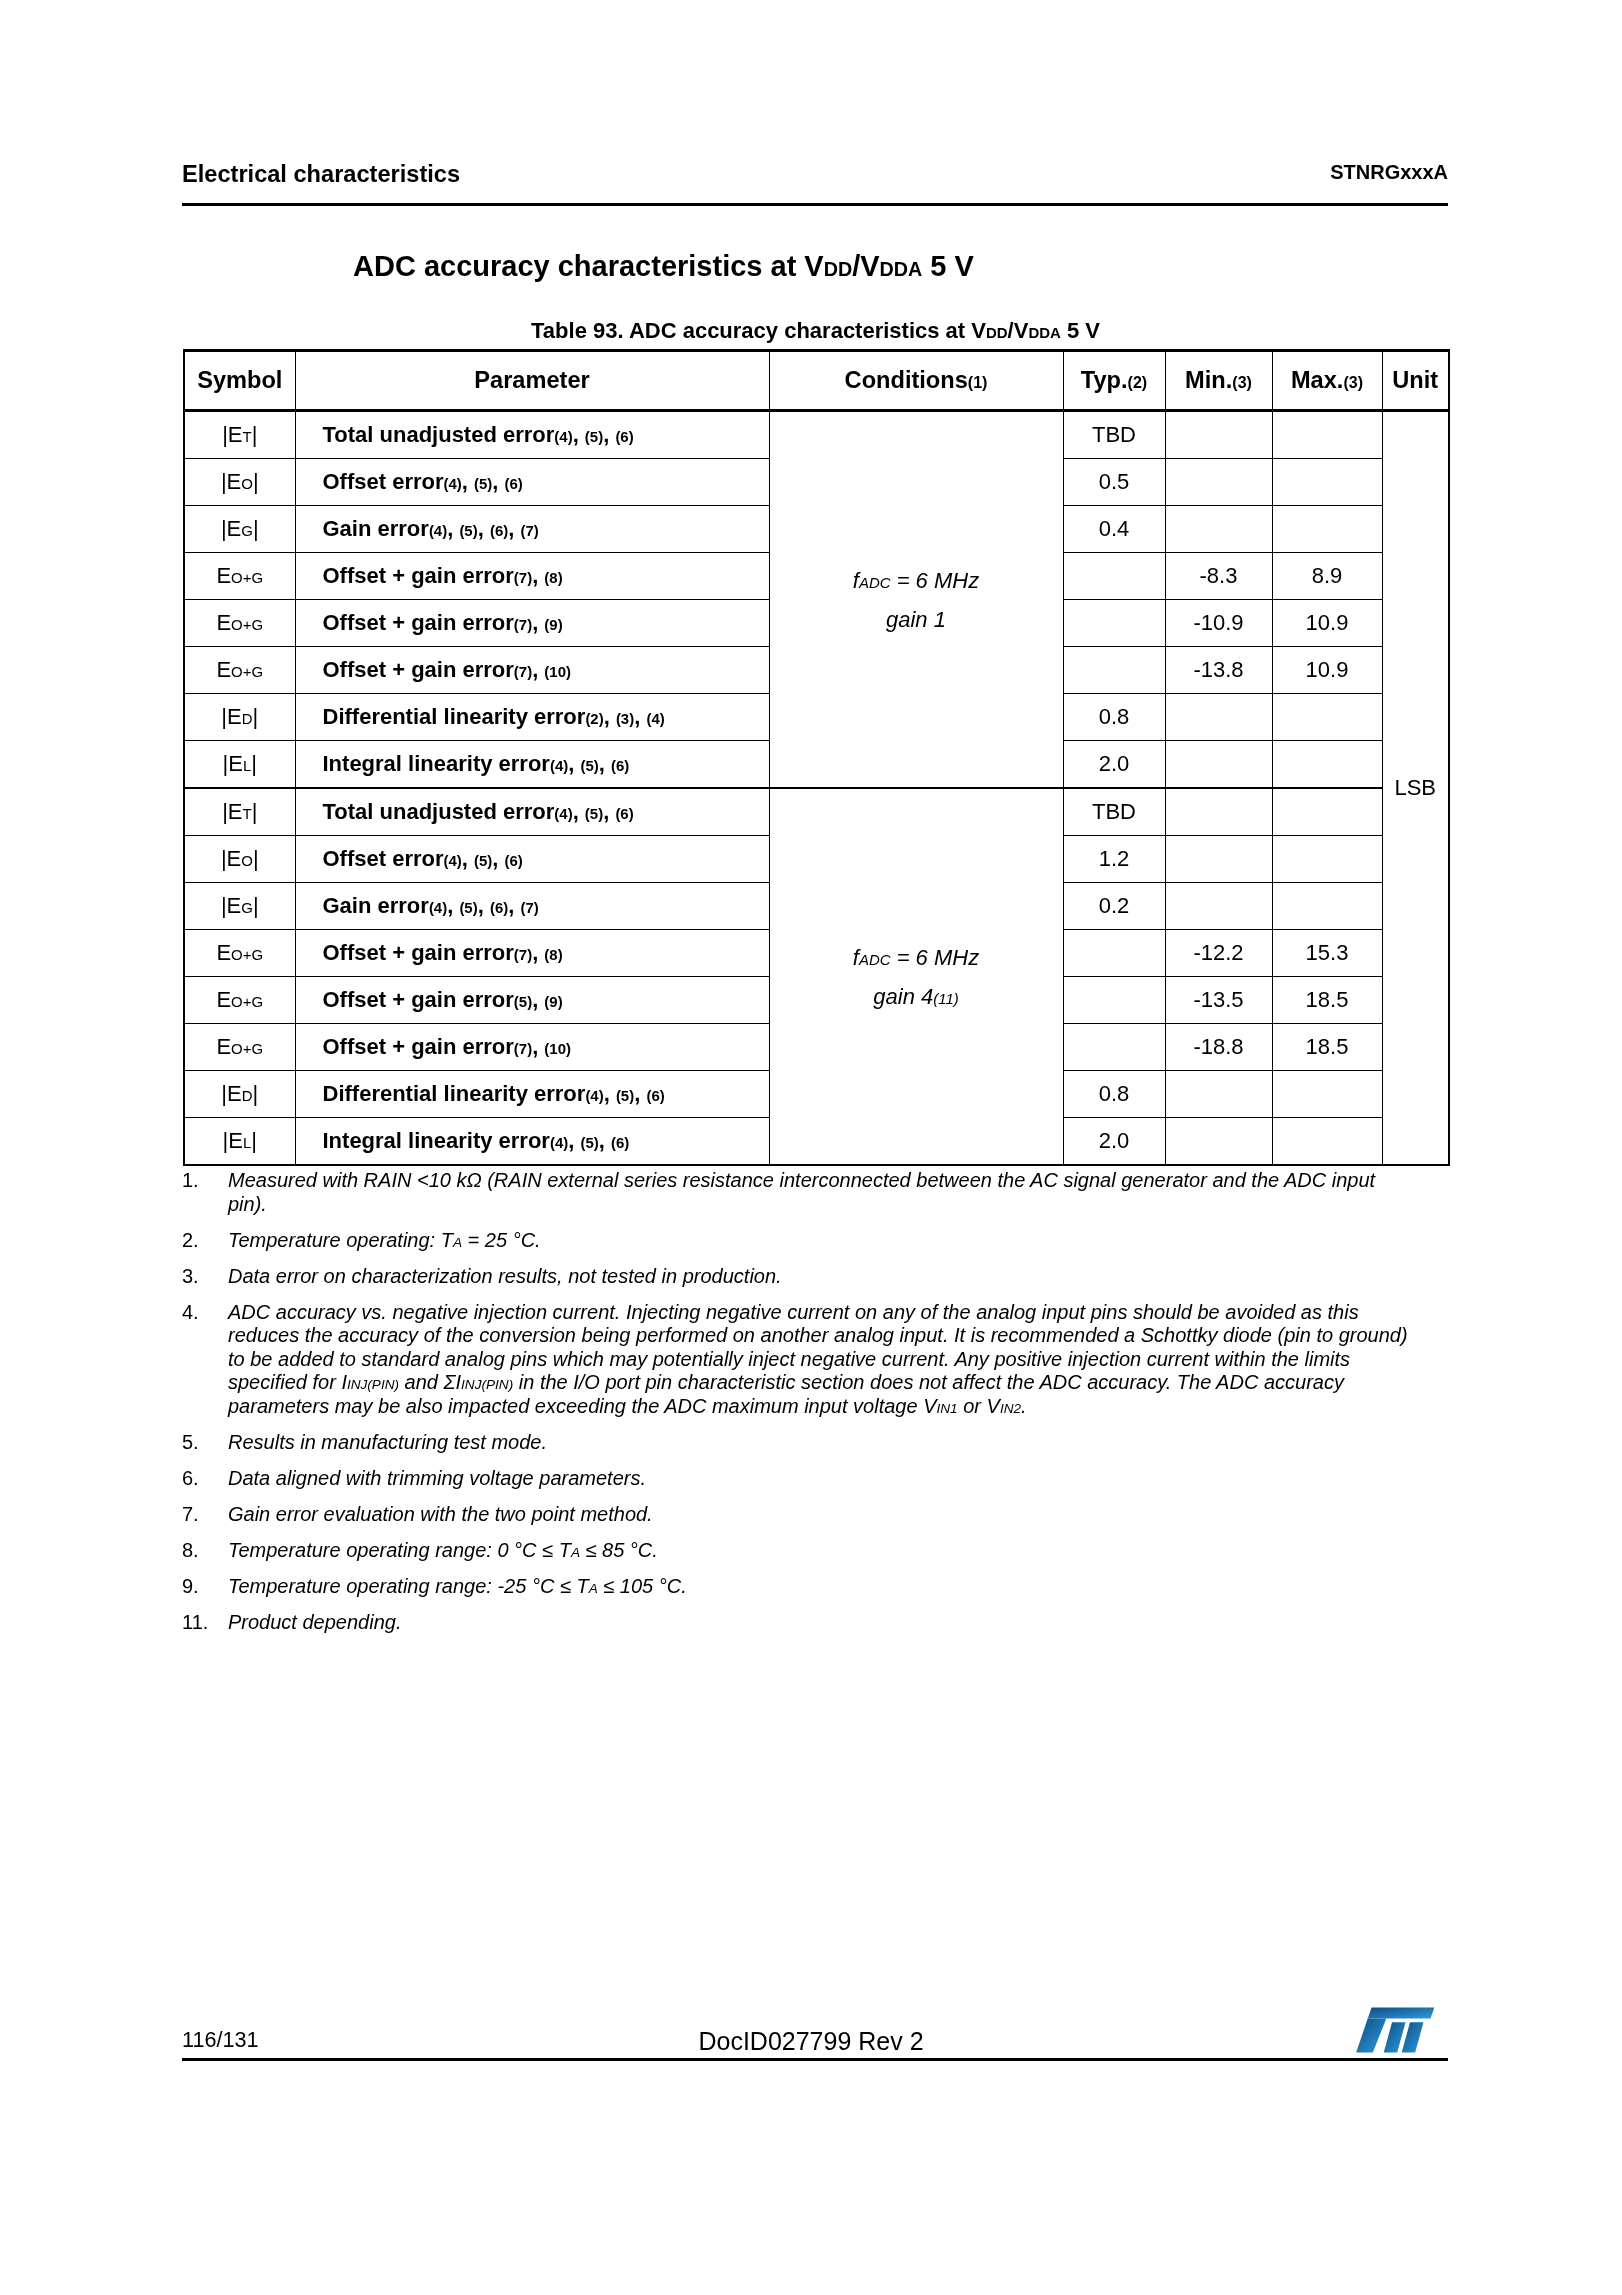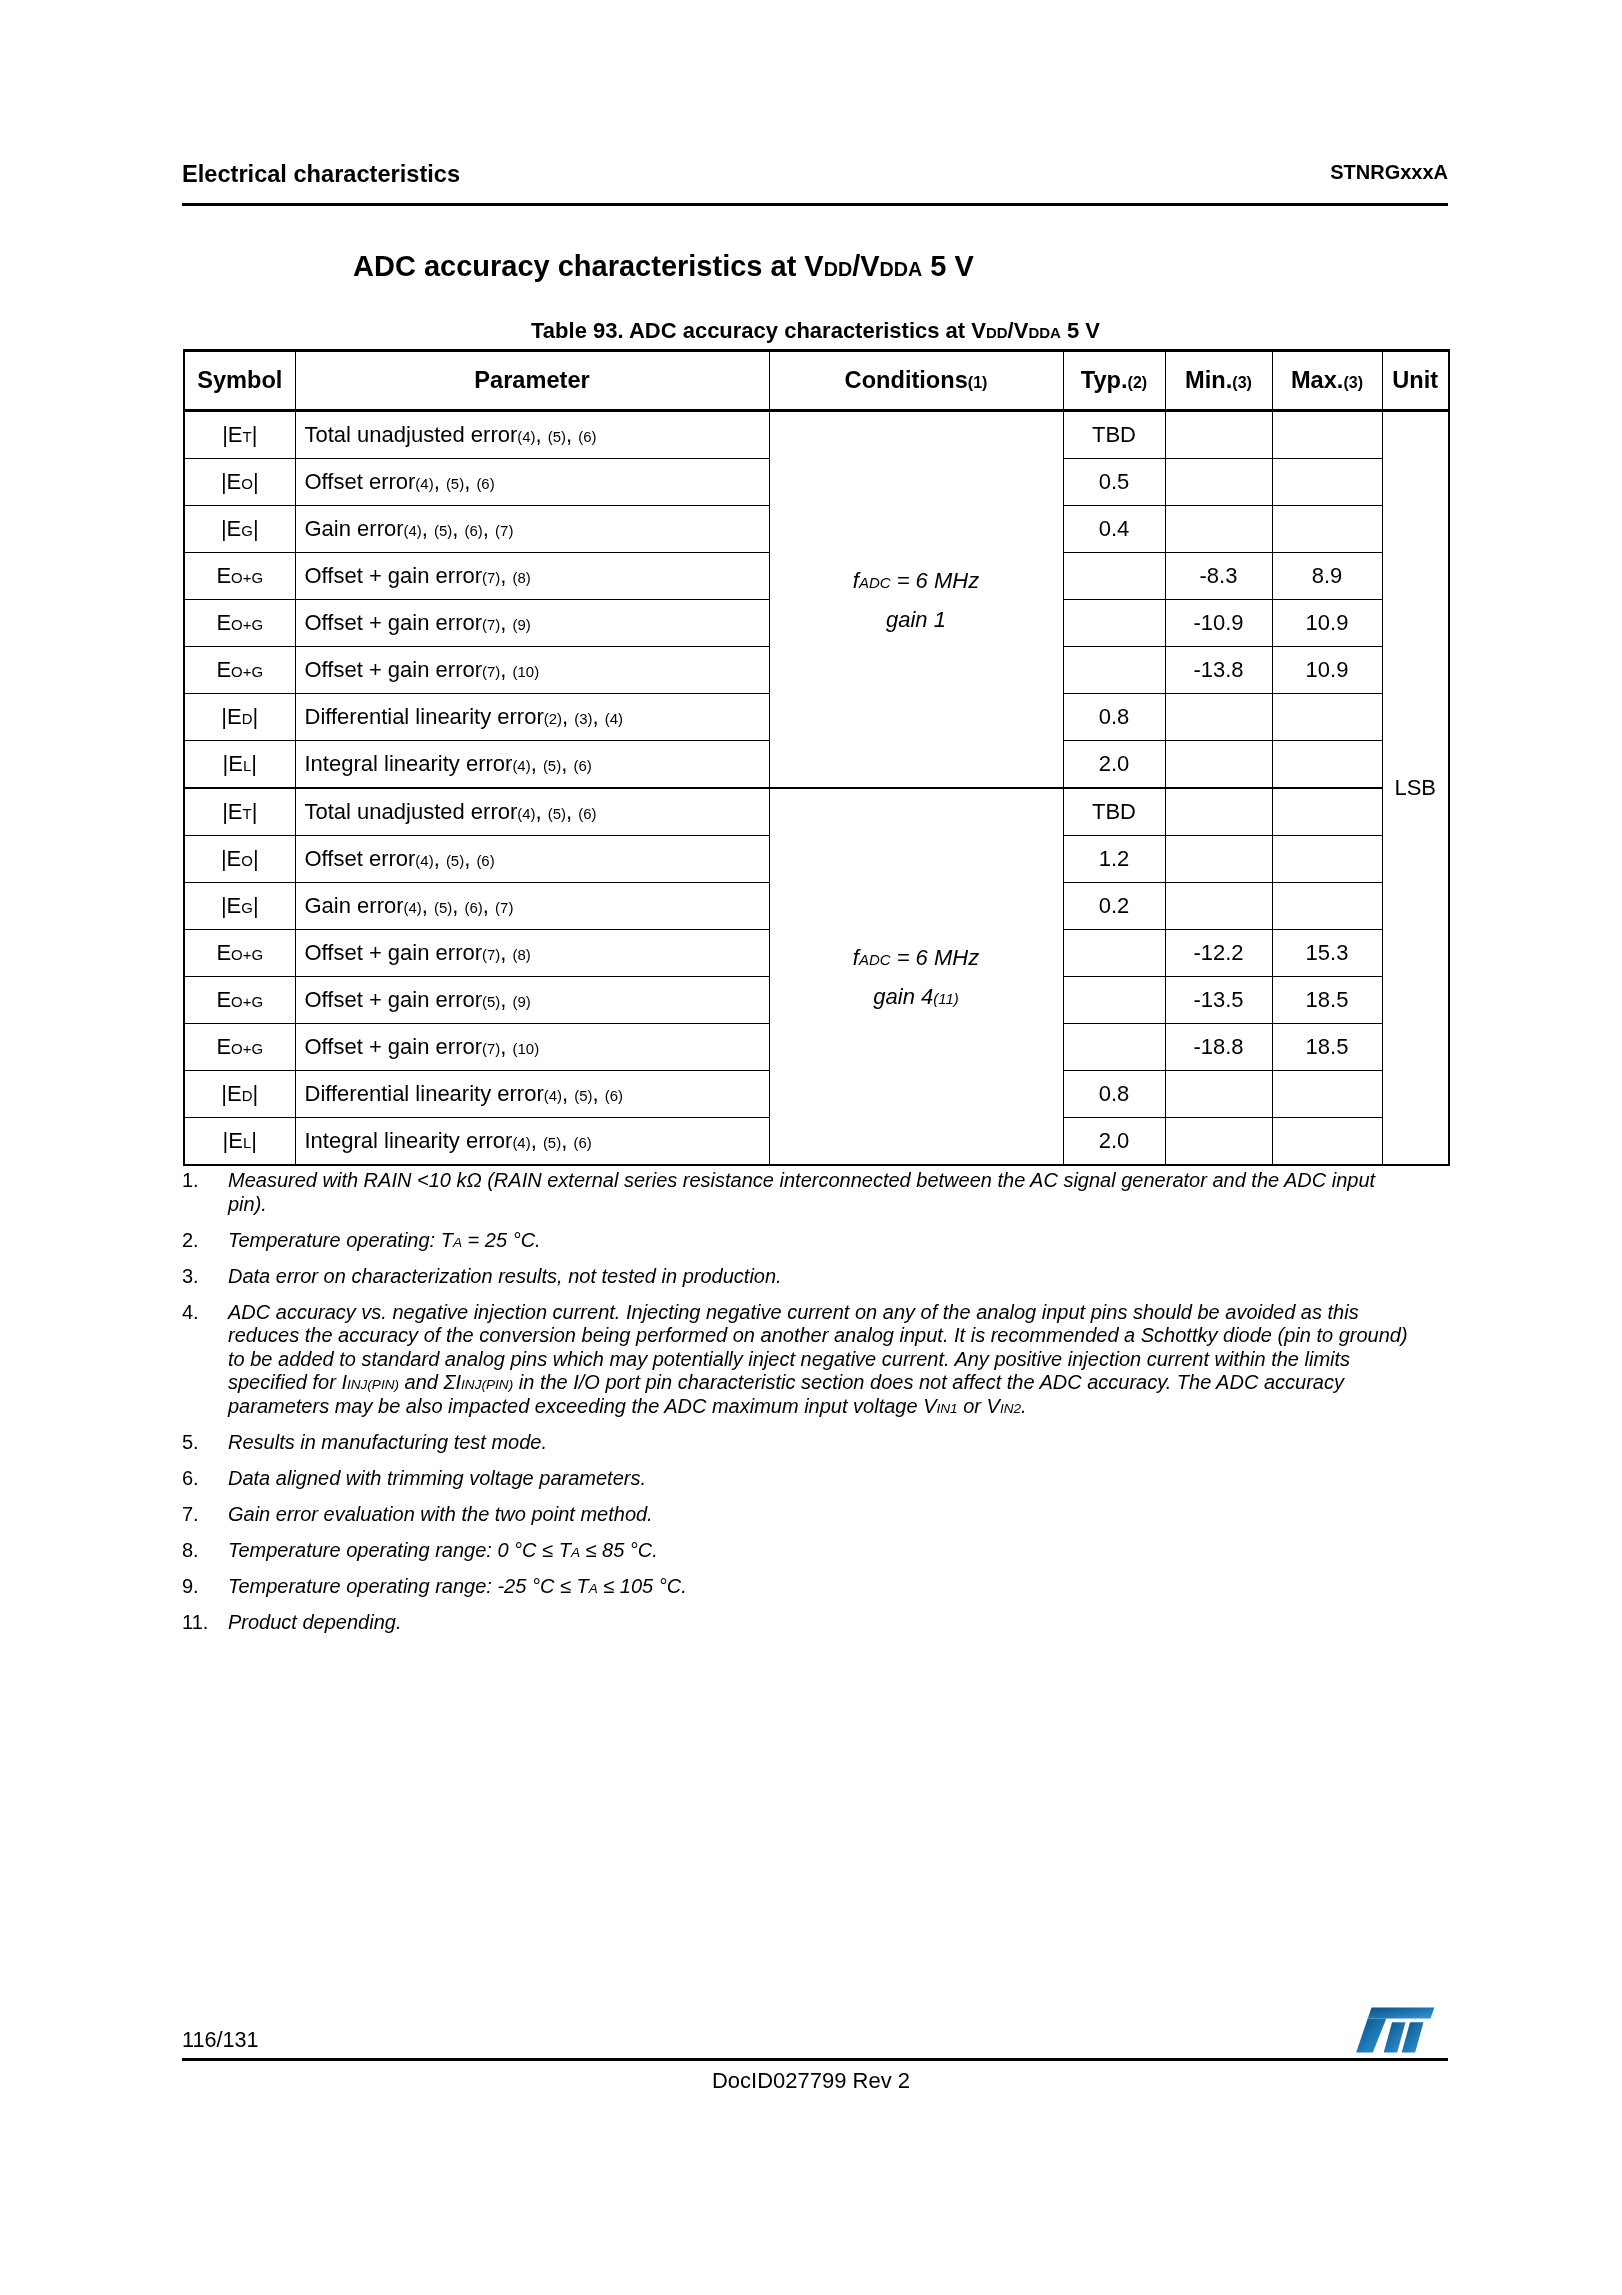--- a/index.html
+++ b/index.html
@@ -25,36 +25,36 @@
   table { border-collapse: collapse; table-layout: fixed;
           border: 2px solid #000; border-top: 3.9px solid #000; border-bottom: 2.6px solid #000; }
   col.c0 { width: 111px; } col.c1 { width: 474px; } col.c2 { width: 294px; }
   col.c3 { width: 102px; } col.c4 { width: 107px; } col.c5 { width: 110px; }
   col.c6 { width: 67px; }
   th, td { border: 1.3px solid #000; text-align: center; vertical-align: middle;
            font-size: 22px; padding: 0; }
   thead th { height: 57px; font-size: 23.6px; font-weight: bold;
              border-top: 3.9px solid #000; border-bottom: 3.3px solid #000; }
   tbody td { height: 46px; }
-  td.param { text-align: left; padding-left: 9px; }
+  td.param { text-align: left; padding-left: 27px; font-weight: bold; }
   tr.group-start td { border-top: 2.6px solid #000; }
   td.cond .cond-line { line-height: 39px; font-style: italic; }
   sub, sup { line-height: 0; }
   sup { font-size: 68%; vertical-align: 38%; }
   sub { font-size: 68%; vertical-align: -14%; }
 
   
   .footnotes { position: absolute; left: 182px; top: 1169px; width: 1230px; }
   .fn-item { display: flex; margin-bottom: 12.4px; font-size: 20px; line-height: 23.6px; }
   .fn-num  { flex: 0 0 46px; }
   .fn-text { flex: 1; font-style: italic; }
 
   
   .footer-page { position: absolute; left: 182px; top: 2027px; font-size: 21.6px; }
-  .footer-doc  { position: absolute; left: 0; top: 2027px; width: 1622px; text-align: center; font-size: 22px; margin-top: 41px; }
+  .footer-doc  { position: absolute; left: 0; top: 2027px; width: 1622px; text-align: center; font-size: 25px; }
   .footer-rule { position: absolute; left: 182px; top: 2058px; width: 1266px; height: 3.3px; background: #000; }
   .footer-logo { position: absolute; left: 1352px; top: 2005px; width: 84px; height: 50px; }
 </style>
 </head>
 <body>
 
 <div class="page">
 
   <div class="header-left">Electrical characteristics</div>
   <div class="header-right">STNRGxxxA</div>

